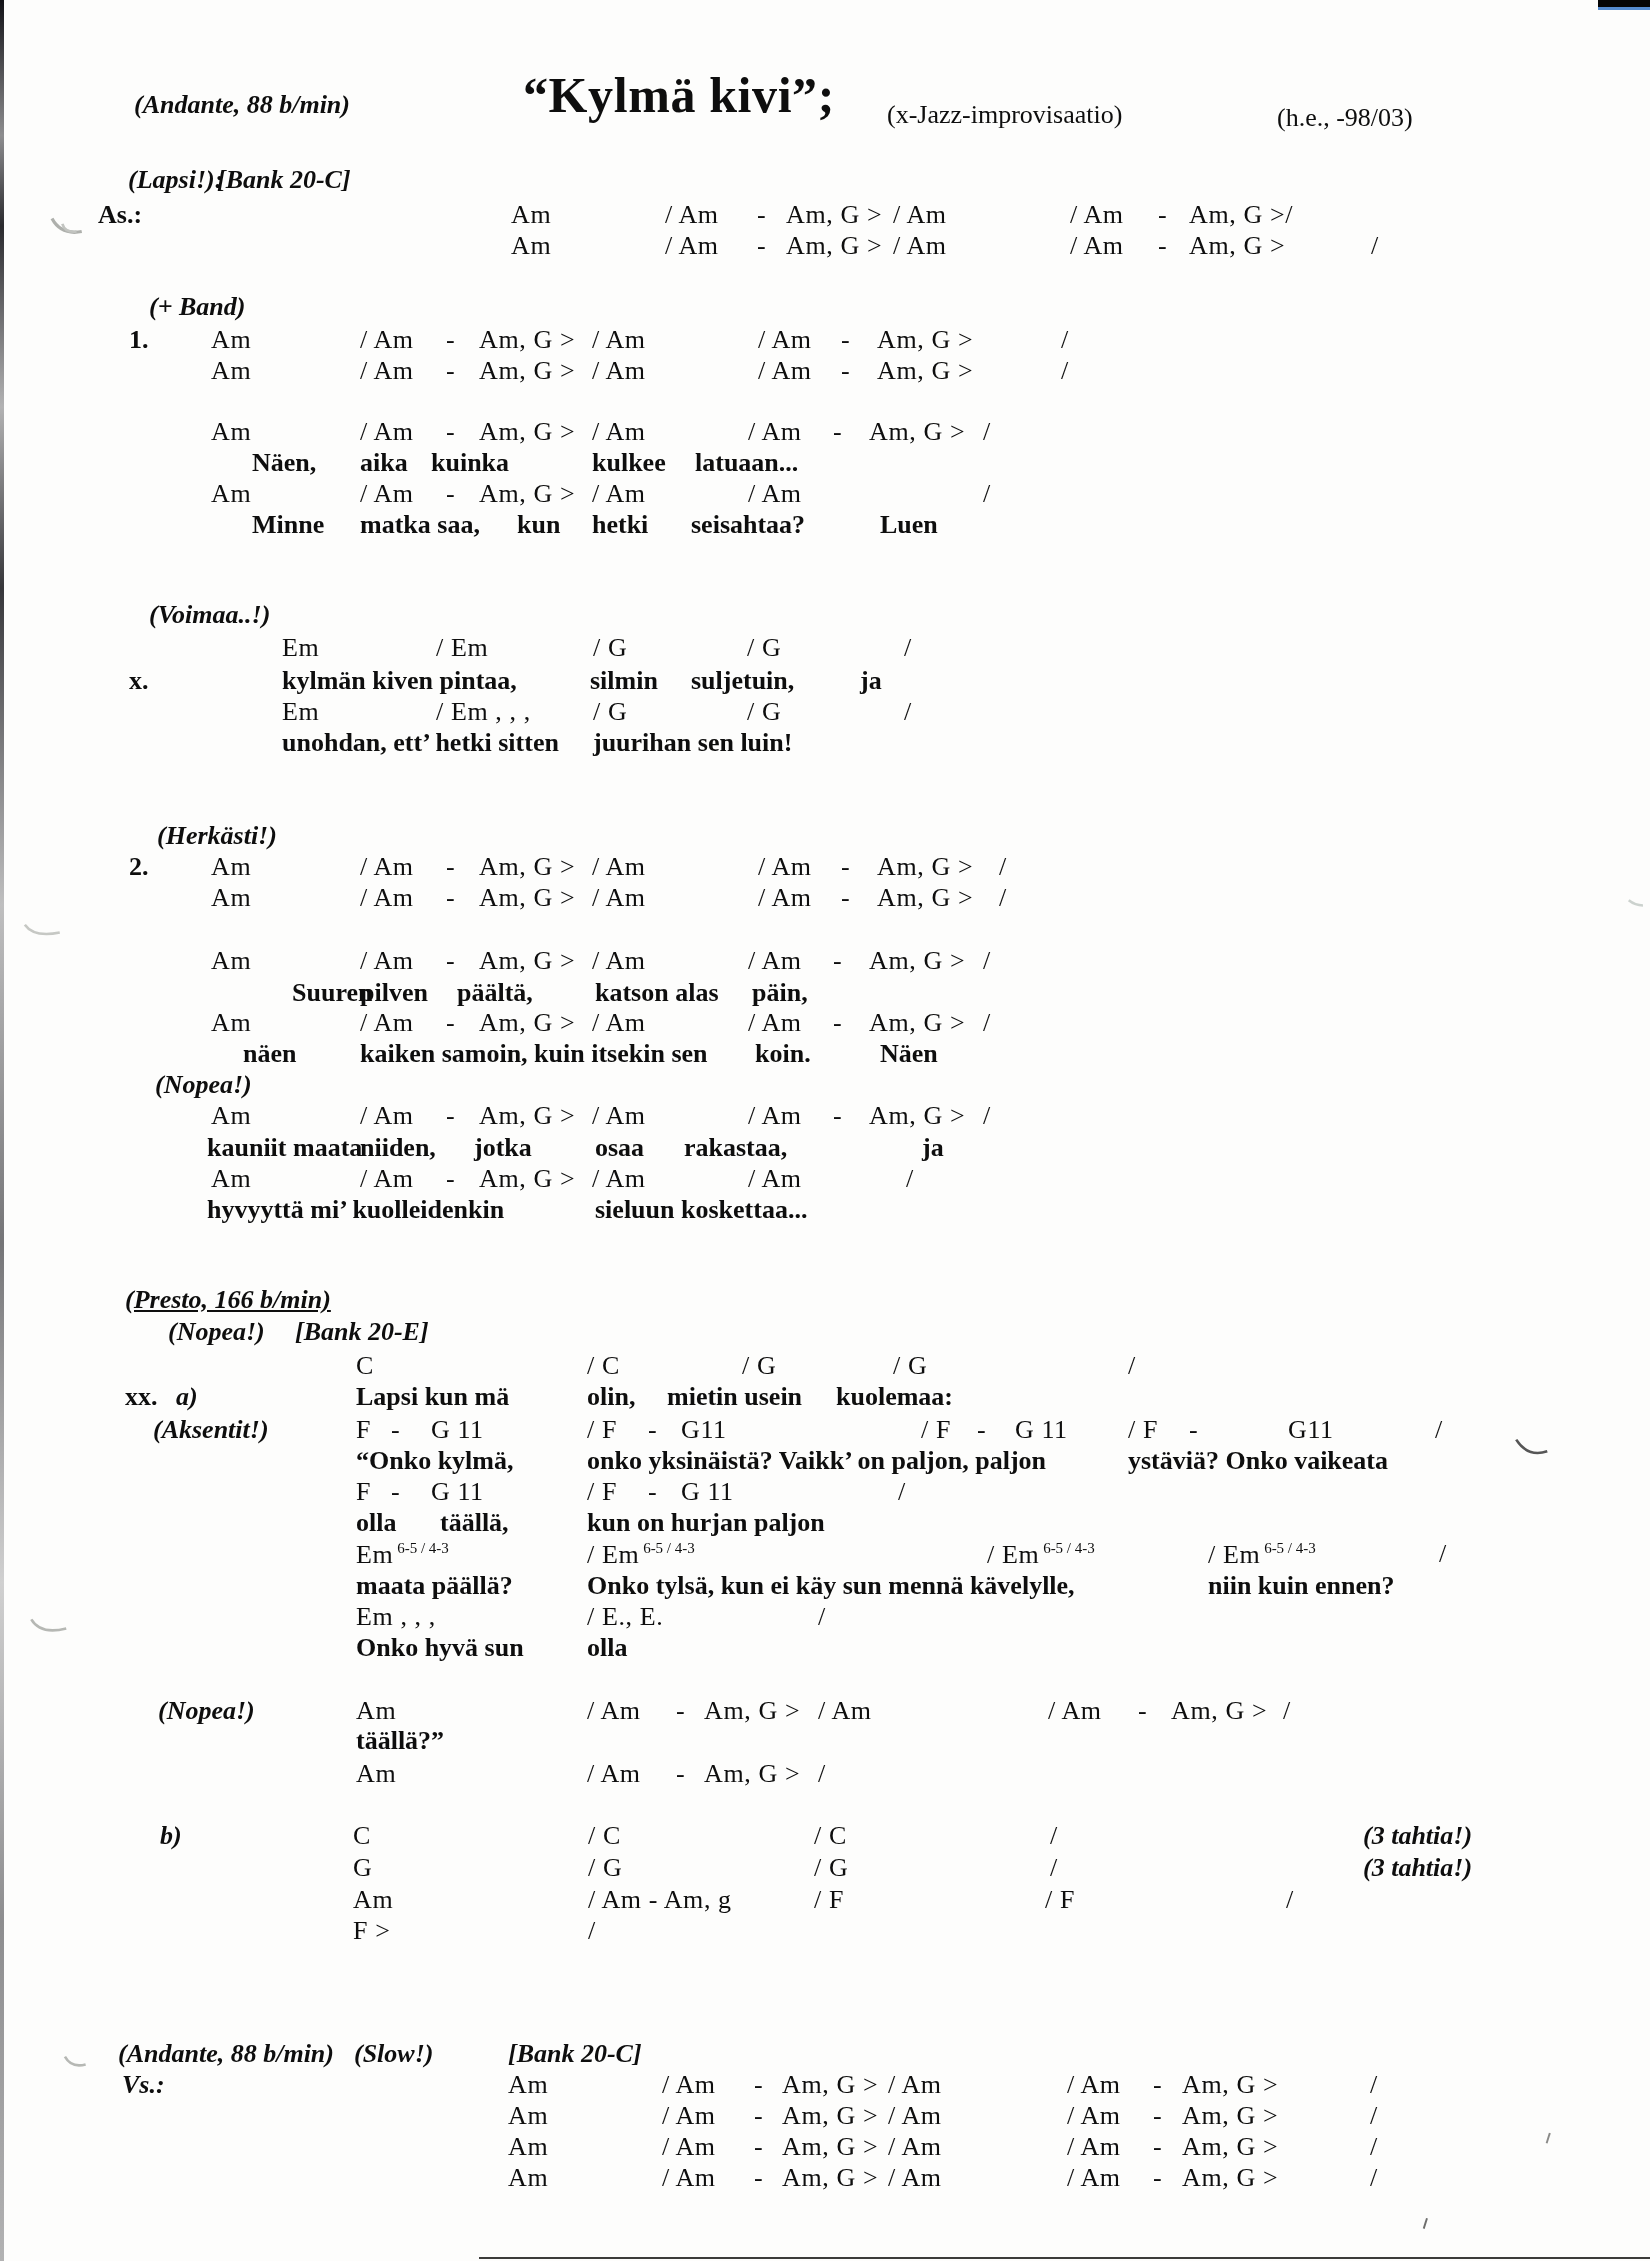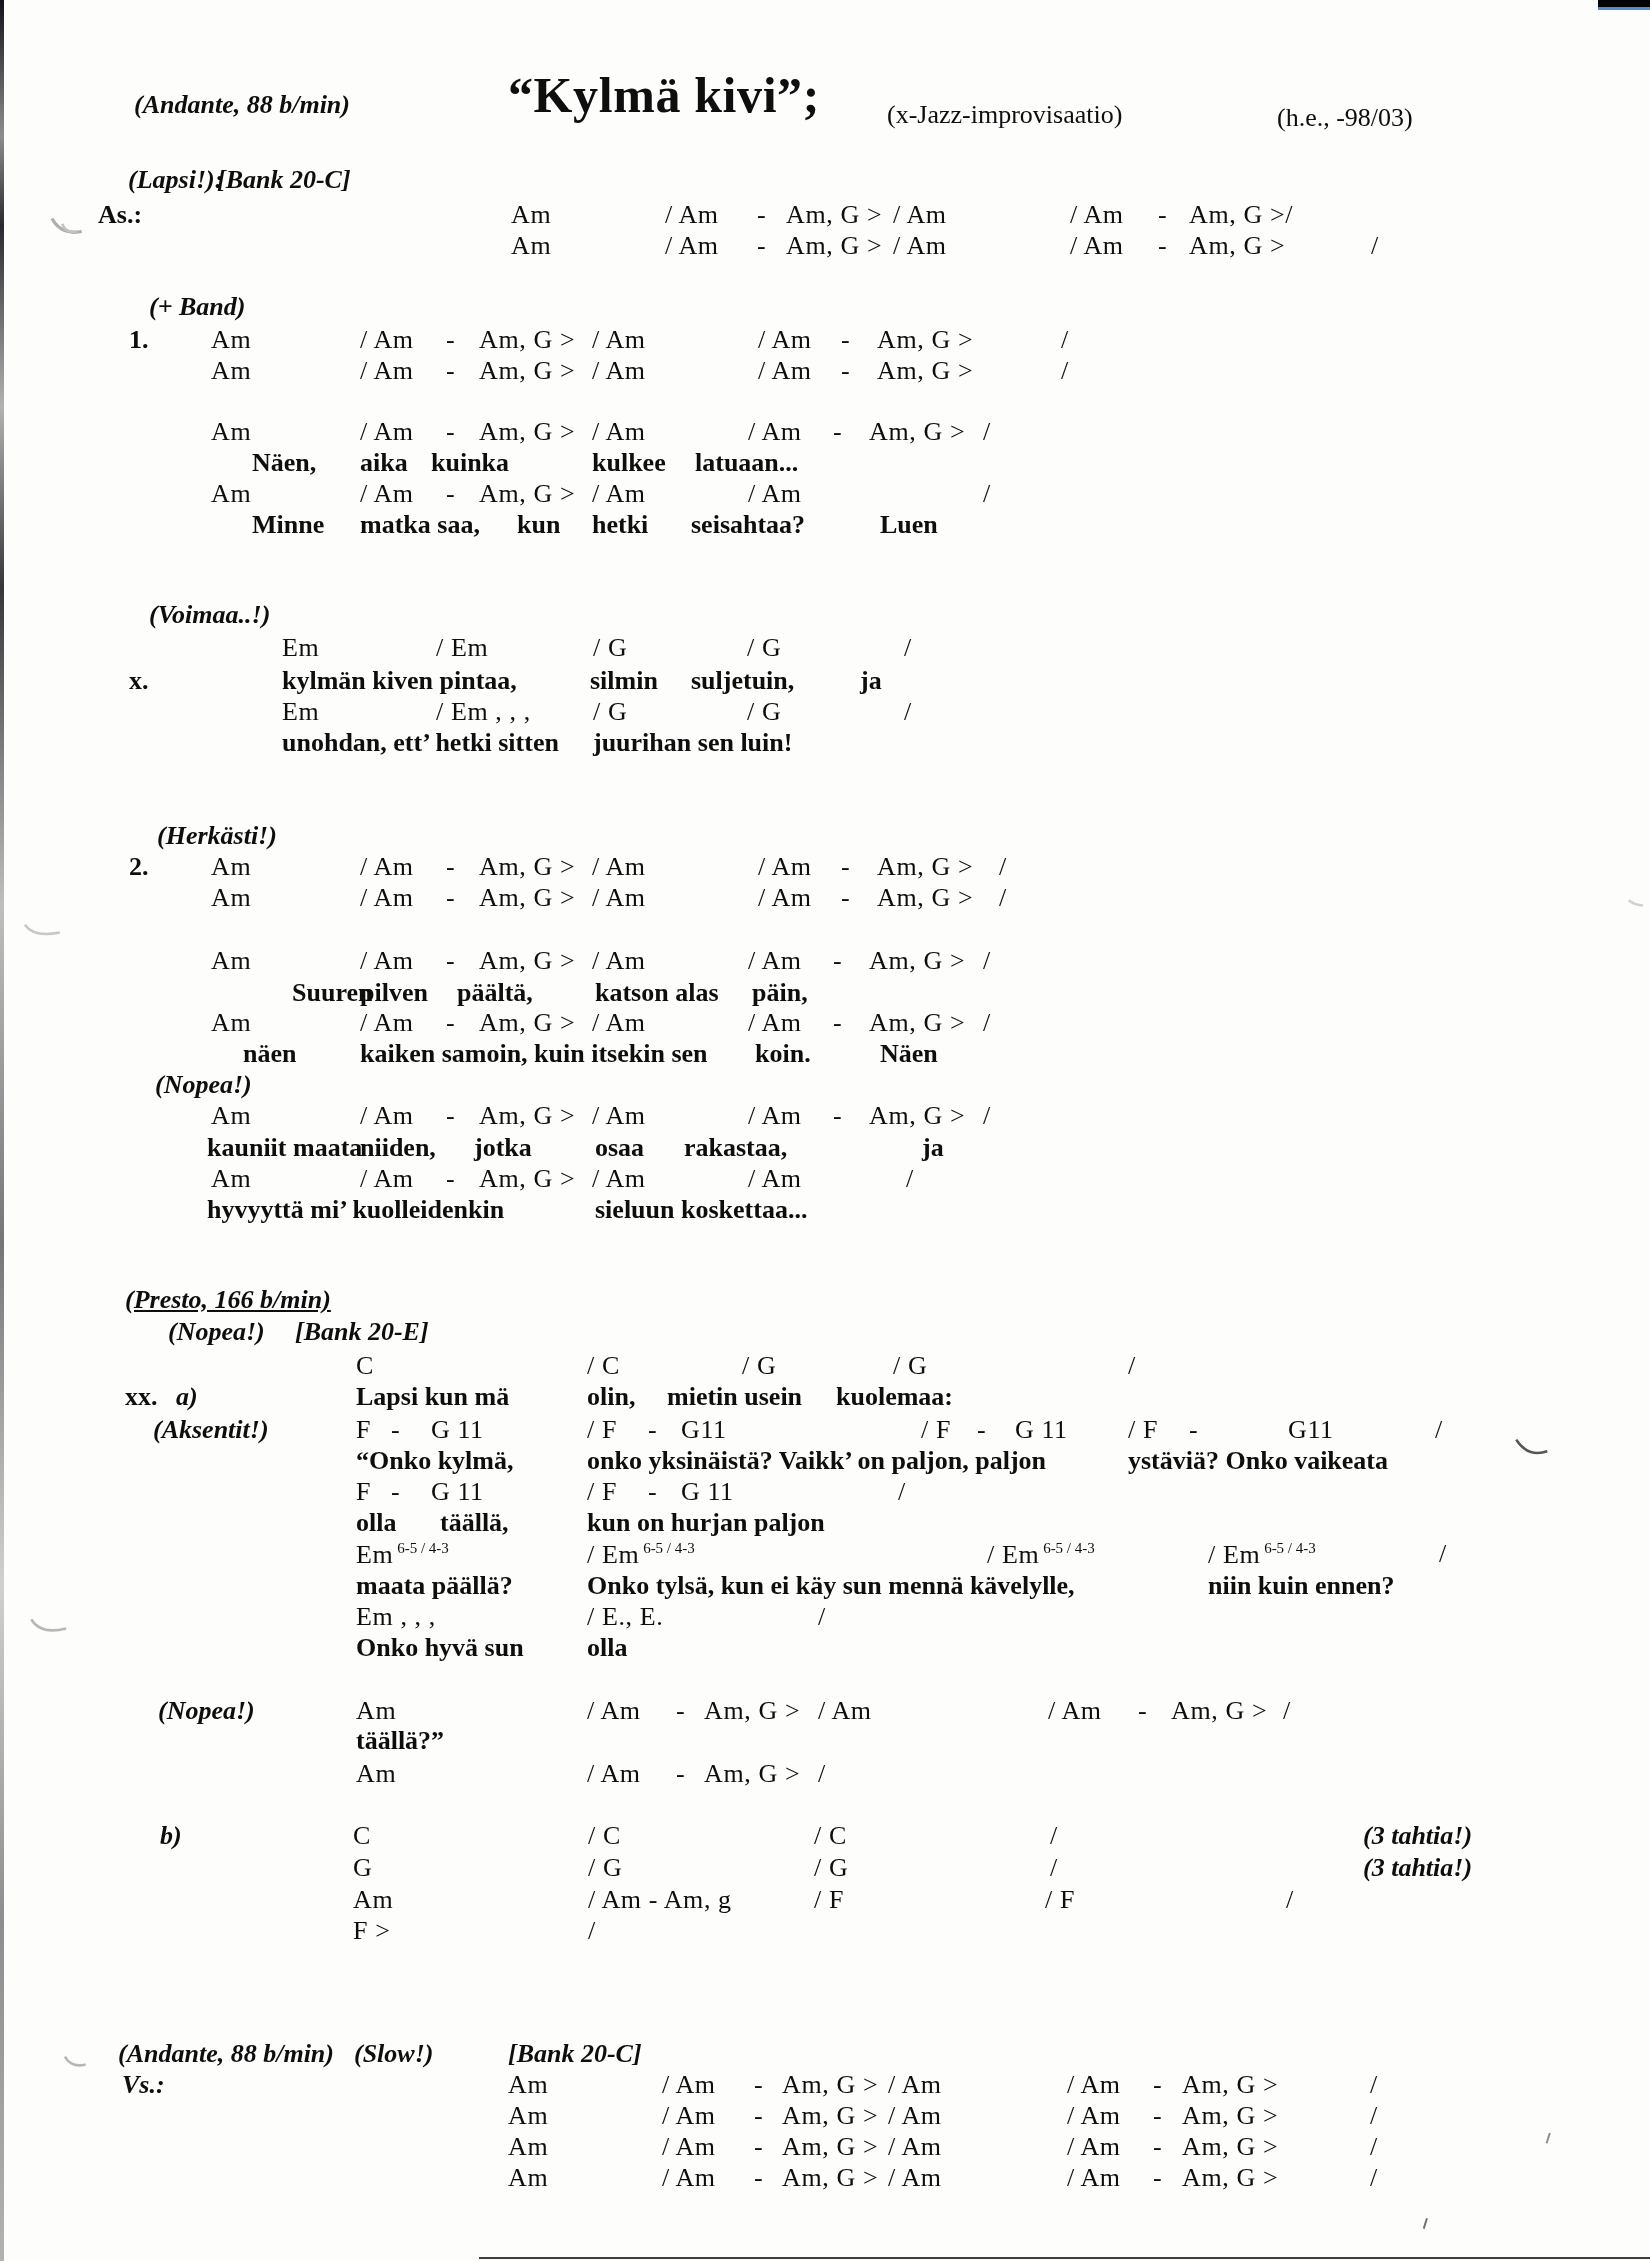--- a/index.html
+++ b/index.html
@@ -18,21 +18,21 @@
     color:#0e0e0e;
   }
   .chord{font-size:26px;font-weight:400;letter-spacing:0.6px;}
   .lyr{font-size:26px;font-weight:700;}
   .lab{font-size:26px;font-weight:700;font-style:italic;}
   .tempo{font-size:26px;font-weight:600;font-style:italic;}
   .bank{font-size:26px;font-weight:700;font-style:italic;}
   .num{font-size:26px;font-weight:700;}
   .vnum{font-size:26px;font-weight:700;font-style:italic;}
   .plain{font-size:26px;font-weight:400;}
-  .title{font-size:50px;font-weight:700;letter-spacing:0.6px;}
+  .title{font-size:50px;font-weight:700;letter-spacing:0.6px;margin-left:15px;}
   .seg sup{font-size:15px;vertical-align:super;margin-left:3.9px;letter-spacing:0;}
   
   #edge-left{
     position:absolute;left:0;top:0;width:3.9px;height:2261px;
     background:linear-gradient(180deg,
       rgba(5,5,10,.95) 0%, rgba(5,5,10,.45) 6%, rgba(5,5,10,.85) 10%,
       rgba(5,5,10,.30) 18%, rgba(5,5,10,.80) 26%, rgba(5,5,10,.25) 40%,
       rgba(5,5,10,.55) 55%, rgba(5,5,10,.18) 70%, rgba(5,5,10,.45) 85%,
       rgba(5,5,10,.30) 100%);
   }

